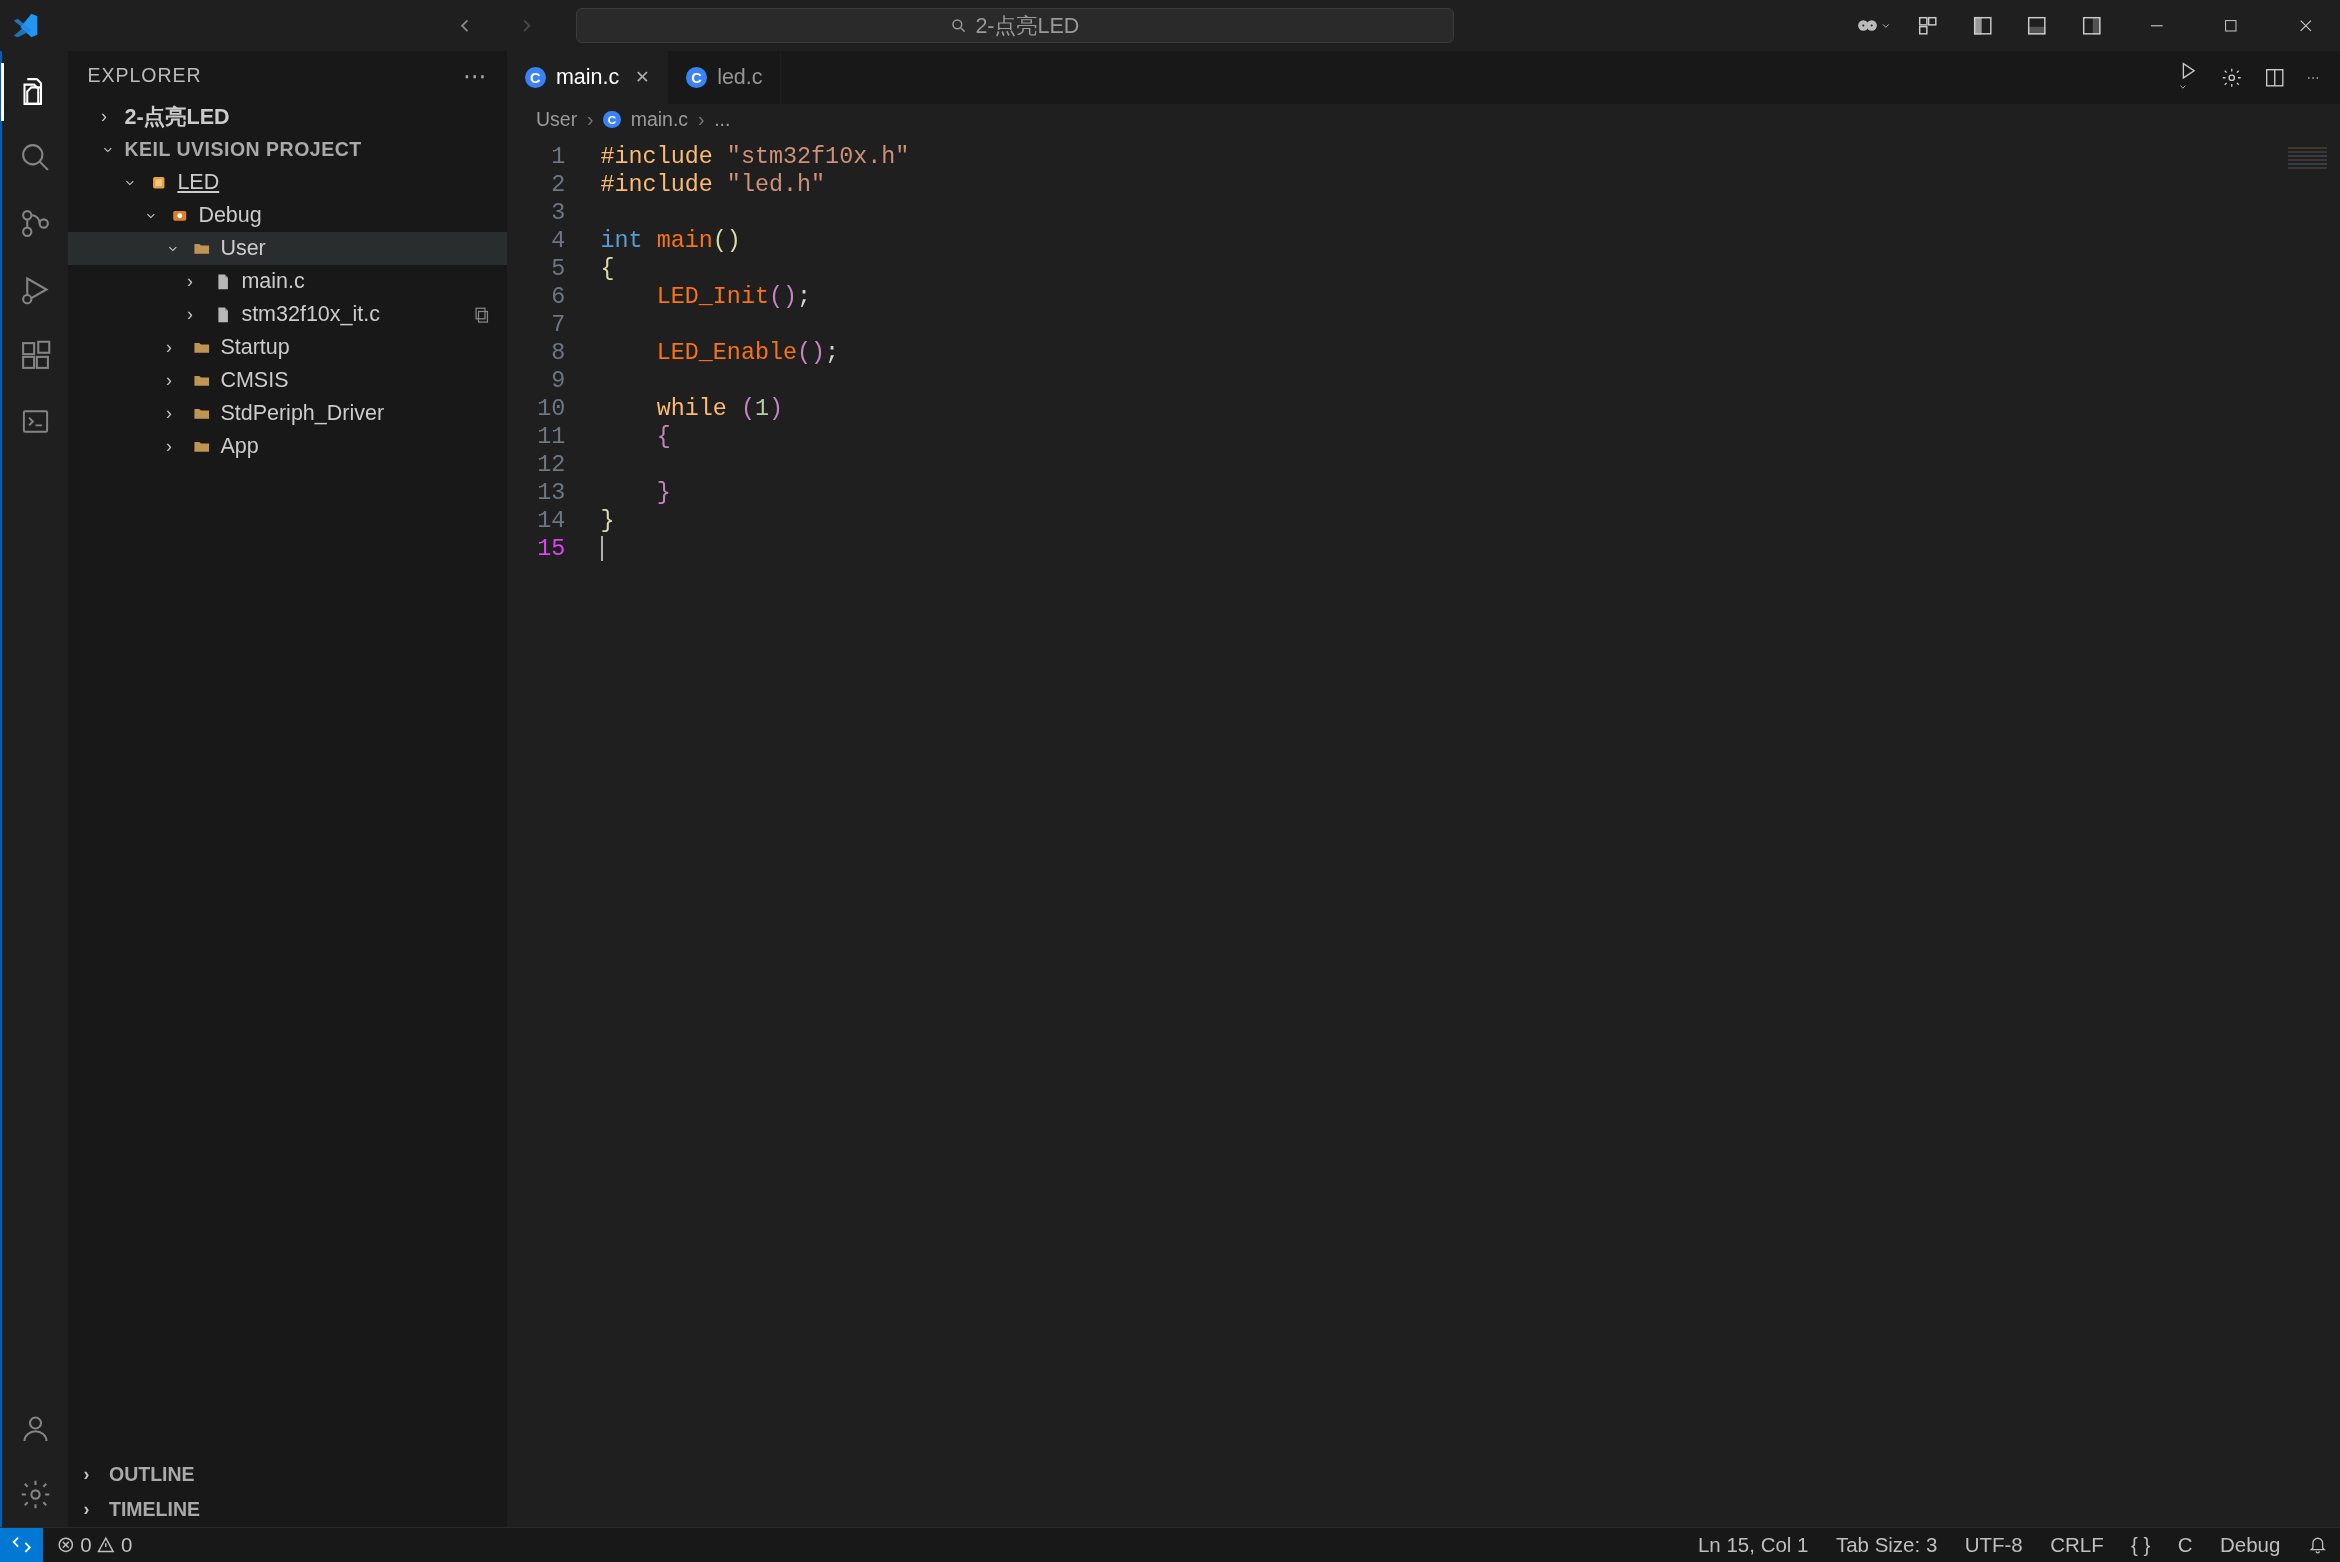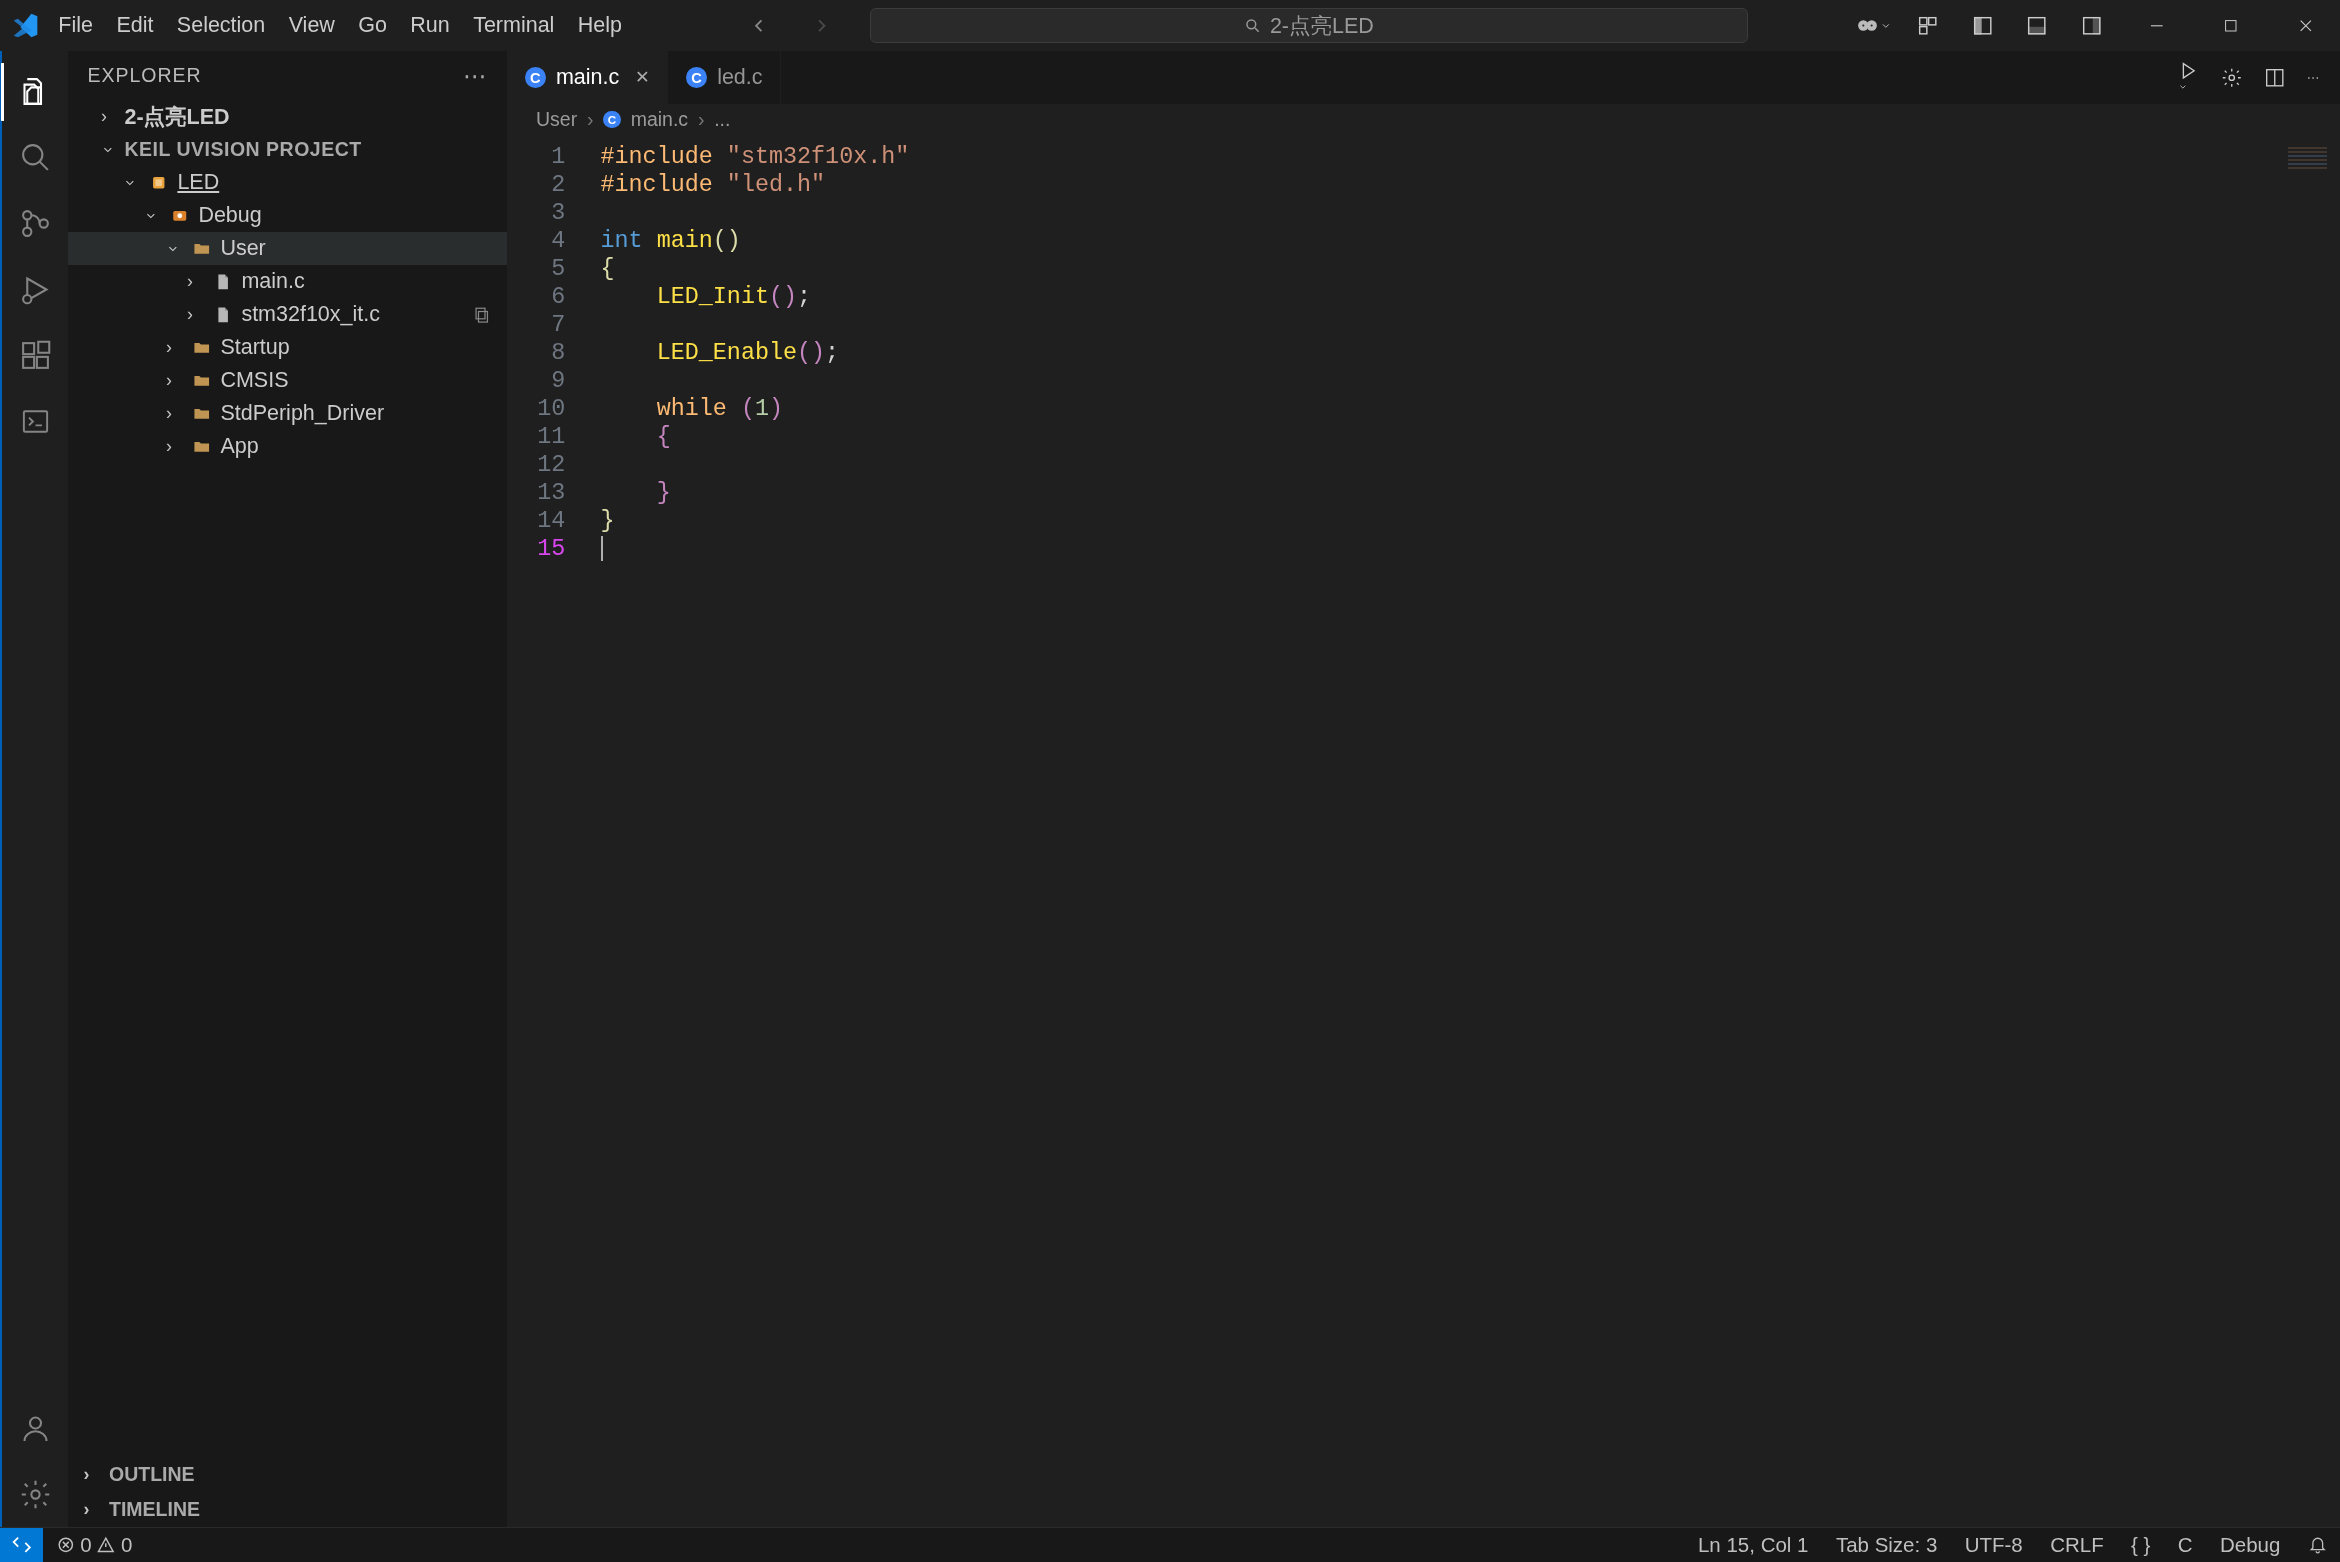--- a/index.html
+++ b/index.html
@@ -196,21 +196,21 @@
   background:#1f1f1f;
 }
 .code {
   white-space: pre;
   padding: 7.8px 0 0 19.5px;
   color:#d4d4d4;
 }
 .tok-dir { color:#fdba74; }
 .tok-str { color:#ce9178; }
 .tok-kw  { color:#569cd6; }
-.tok-fn  { color:#fde047; }
+.tok-fn  { color:#f97316; }
 .tok-num { color:#b5cea8; }
 .tok-br  { color:#dcdcaa; }
 .tok-br2 { color:#c586c0; }
 .current-line {
   position:absolute;
   left:0; right:0;
   background: #282828;
   height:28px;
   z-index:-1;
 }
@@ -252,30 +252,20 @@
 <body>
 
 <div class="window">
 
   <div class="titlebar">
     <div class="vscode-logo">
       <svg width="27" height="27" viewBox="0 0 32 32">
           <path fill="#2196f3" d="M23 2l7 3v22l-7 3-13-12 13-16z"></path>
           <path fill="#1e88e5" d="M2 10l5-2 16 14-16 8-5-2 11-9L2 10z" opacity=".8"></path>
         </svg>
-    </div>
-    <div class="menu">
-      <div class="menu-item">File</div>
-      <div class="menu-item">Edit</div>
-      <div class="menu-item">Selection</div>
-      <div class="menu-item">View</div>
-      <div class="menu-item">Go</div>
-      <div class="menu-item">Run</div>
-      <div class="menu-item">Terminal</div>
-      <div class="menu-item">Help</div>
     </div>
 
     <div class="titlebar-mid">
       <div class="nav-arrows">
         <span class="title-icon">
           <svg width="21.5" height="21.5" viewBox="0 0 24 24" fill="none" stroke="#888" stroke-width="2">
               <path d="M15 6l-6 6 6 6"></path>
             </svg>
         </span>
         <span class="title-icon" style="opacity:.4">

